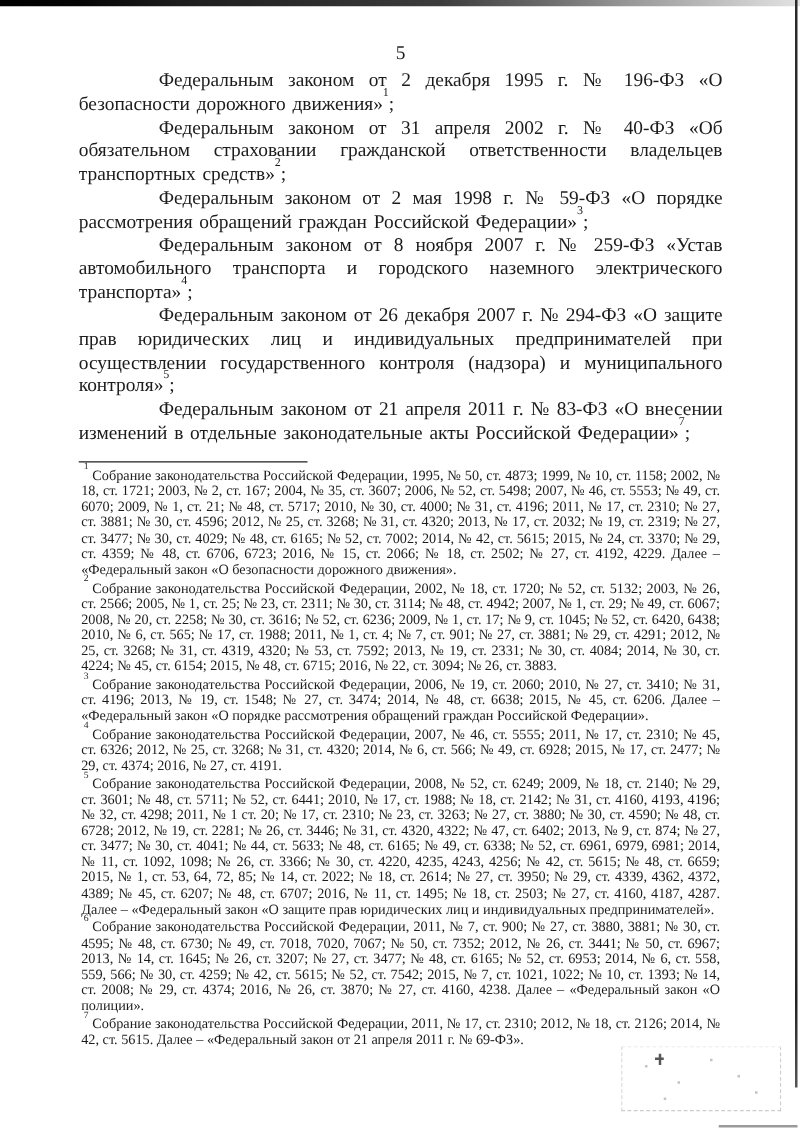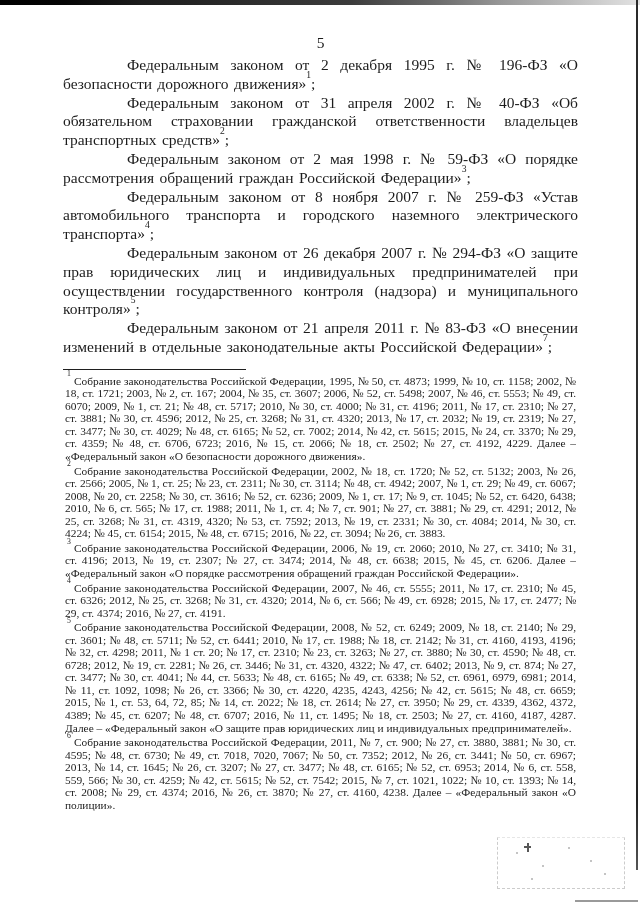--- a/index.html
+++ b/index.html
@@ -120,23 +120,24 @@
 
 
     <p class="para"><span>Федеральным законом от 21 апреля 2011 г. № 83-ФЗ «О внесении изменений в отдельные законодательные акты Российской Федерации»</span><sup class="fnref">7</sup><span>;</span></p>
 
     <div class="fn-sep"></div>
 
     <p class="fn"><sup class="fn-marker">1</sup><span class="fn-text">Собрание законодательства Российской Федерации, 1995, № 50, ст. 4873; 1999, № 10, ст. 1158; 2002, № 18, ст. 1721; 2003, № 2, ст. 167; 2004, № 35, ст. 3607; 2006, № 52, ст. 5498; 2007, № 46, ст. 5553; № 49, ст. 6070; 2009, № 1, ст. 21; № 48, ст. 5717; 2010, № 30, ст. 4000; № 31, ст. 4196; 2011, № 17, ст. 2310; № 27, ст. 3881; № 30, ст. 4596; 2012, № 25, ст. 3268; № 31, ст. 4320; 2013, № 17, ст. 2032; № 19, ст. 2319; № 27, ст. 3477; № 30, ст. 4029; № 48, ст. 6165; № 52, ст. 7002; 2014, № 42, ст. 5615; 2015, № 24, ст. 3370; № 29, ст. 4359; № 48, ст. 6706, 6723; 2016, № 15, ст. 2066; № 18, ст. 2502; № 27, ст. 4192, 4229. Далее – «Федеральный закон «О безопасности дорожного движения».</span></p>
 
     <p class="fn"><sup class="fn-marker">2</sup><span class="fn-text">Собрание законодательства Российской Федерации, 2002, № 18, ст. 1720; № 52, ст. 5132; 2003, № 26, ст. 2566; 2005, № 1, ст. 25; № 23, ст. 2311; № 30, ст. 3114; № 48, ст. 4942; 2007, № 1, ст. 29; № 49, ст. 6067; 2008, № 20, ст. 2258; № 30, ст. 3616; № 52, ст. 6236; 2009, № 1, ст. 17; № 9, ст. 1045; № 52, ст. 6420, 6438; 2010, № 6, ст. 565; № 17, ст. 1988; 2011, № 1, ст. 4; № 7, ст. 901; № 27, ст. 3881; № 29, ст. 4291; 2012, № 25, ст. 3268; № 31, ст. 4319, 4320; № 53, ст. 7592; 2013, № 19, ст. 2331; № 30, ст. 4084; 2014, № 30, ст. 4224; № 45, ст. 6154; 2015, № 48, ст. 6715; 2016, № 22, ст. 3094; № 26, ст. 3883.</span></p>
 
-    <p class="fn"><sup class="fn-marker">3</sup><span class="fn-text">Собрание законодательства Российской Федерации, 2006, № 19, ст. 2060; 2010, № 27, ст. 3410; № 31, ст. 4196; 2013, № 19, ст. 2307; № 27, ст. 3474; 2014, № 48, ст. 6638; 2015, № 45, ст. 6206. Далее – «Федеральный закон «О порядке рассмотрения обращений граждан Российской Федерации».</span></p>
+    <p class="fn"><sup class="fn-marker">3</sup><span class="fn-text">Собрание законодательства Российской Федерации, 2006, № 19, ст. 2060; 2010, № 27, ст. 3410; № 31, ст. 4196; 2013, № 19, ст. 1548; № 27, ст. 3474; 2014, № 48, ст. 6638; 2015, № 45, ст. 6206. Далее – «Федеральный закон «О порядке рассмотрения обращений граждан Российской Федерации».</span></p>
 
     <p class="fn"><sup class="fn-marker">4</sup><span class="fn-text">Собрание законодательства Российской Федерации, 2007, № 46, ст. 5555; 2011, № 17, ст. 2310; № 45, ст. 6326; 2012, № 25, ст. 3268; № 31, ст. 4320; 2014, № 6, ст. 566; № 49, ст. 6928; 2015, № 17, ст. 2477; № 29, ст. 4374; 2016, № 27, ст. 4191.</span></p>
 
     <p class="fn"><sup class="fn-marker">5</sup><span class="fn-text">Собрание законодательства Российской Федерации, 2008, № 52, ст. 6249; 2009, № 18, ст. 2140; № 29, ст. 3601; № 48, ст. 5711; № 52, ст. 6441; 2010, № 17, ст. 1988; № 18, ст. 2142; № 31, ст. 4160, 4193, 4196; № 32, ст. 4298; 2011, № 1 ст. 20; № 17, ст. 2310; № 23, ст. 3263; № 27, ст. 3880; № 30, ст. 4590; № 48, ст. 6728; 2012, № 19, ст. 2281; № 26, ст. 3446; № 31, ст. 4320, 4322; № 47, ст. 6402; 2013, № 9, ст. 874; № 27, ст. 3477; № 30, ст. 4041; № 44, ст. 5633; № 48, ст. 6165; № 49, ст. 6338; № 52, ст. 6961, 6979, 6981; 2014, № 11, ст. 1092, 1098; № 26, ст. 3366; № 30, ст. 4220, 4235, 4243, 4256; № 42, ст. 5615; № 48, ст. 6659; 2015, № 1, ст. 53, 64, 72, 85; № 14, ст. 2022; № 18, ст. 2614; № 27, ст. 3950; № 29, ст. 4339, 4362, 4372, 4389; № 45, ст. 6207; № 48, ст. 6707; 2016, № 11, ст. 1495; № 18, ст. 2503; № 27, ст. 4160, 4187, 4287. Далее – «Федеральный закон «О защите прав юридических лиц и индивидуальных предпринимателей».</span></p>
 
     <p class="fn"><sup class="fn-marker">6</sup><span class="fn-text">Собрание законодательства Российской Федерации, 2011, № 7, ст. 900; № 27, ст. 3880, 3881; № 30, ст. 4595; № 48, ст. 6730; № 49, ст. 7018, 7020, 7067; № 50, ст. 7352; 2012, № 26, ст. 3441; № 50, ст. 6967; 2013, № 14, ст. 1645; № 26, ст. 3207; № 27, ст. 3477; № 48, ст. 6165; № 52, ст. 6953; 2014, № 6, ст. 558, 559, 566; № 30, ст. 4259; № 42, ст. 5615; № 52, ст. 7542; 2015, № 7, ст. 1021, 1022; № 10, ст. 1393; № 14, ст. 2008; № 29, ст. 4374; 2016, № 26, ст. 3870; № 27, ст. 4160, 4238. Далее – «Федеральный закон «О полиции».</span></p>
 
+    <p class="fn"><sup class="fn-marker">7</sup><span class="fn-text">Собрание законодательства Российской Федерации, 2011, № 17, ст. 2310; 2012, № 18, ст. 2126; 2014, № 42, ст. 5615. Далее – «Федеральный закон от 21 апреля 2011 г. № 69-ФЗ».</span></p>
 
   </div>
 </div>
 
 </body></html>

